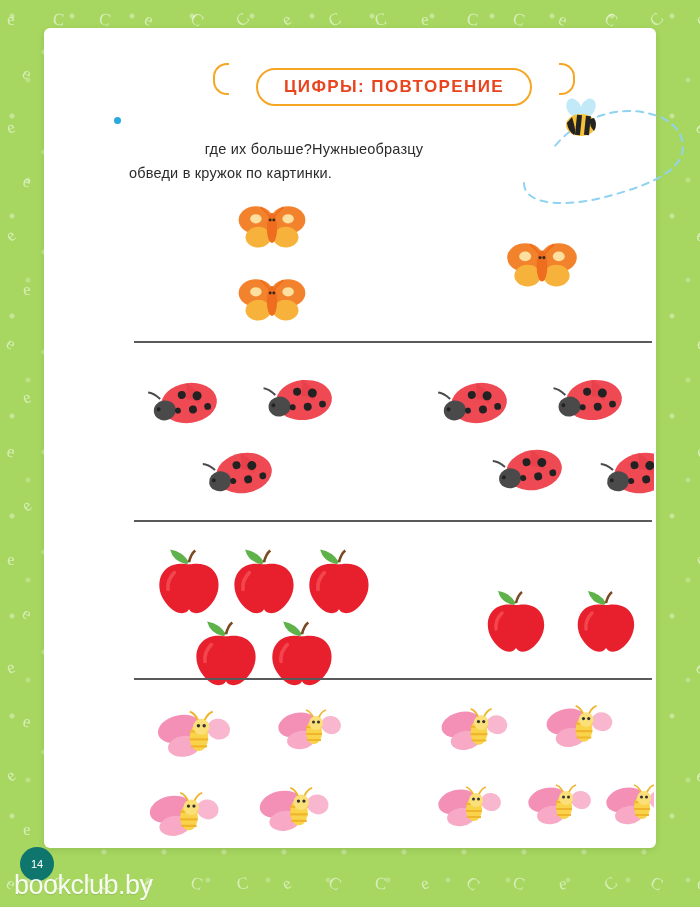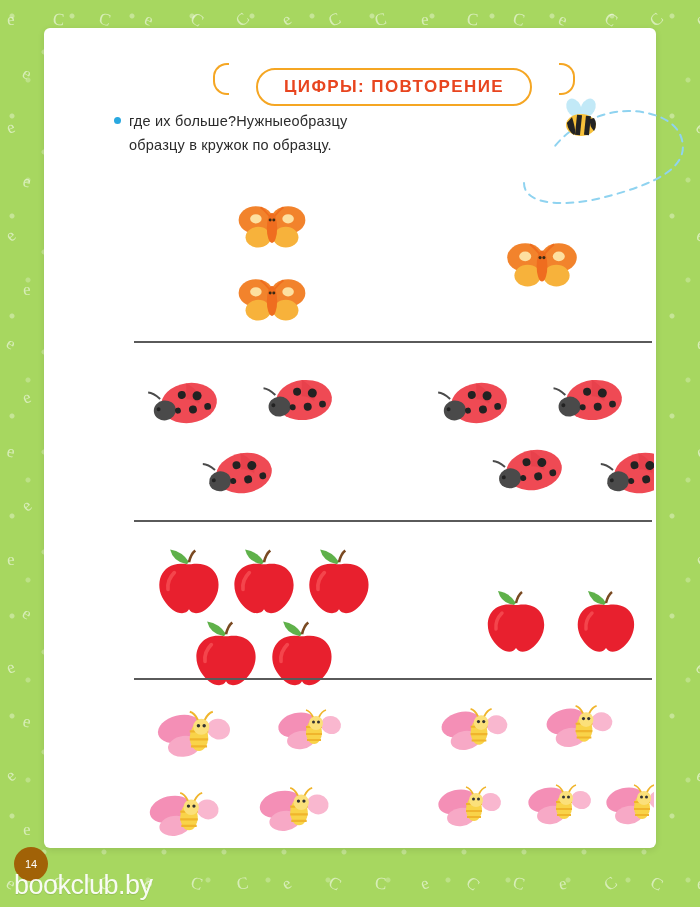--- a/index.html
+++ b/index.html
@@ -102,21 +102,22 @@
     left: -15px;
     top: 7px;
     width: 7px;
     height: 7px;
     border-radius: 50%;
     background: #29a8e0;
   }
   .instr-line { display: block; white-space: nowrap; }
   .instr-line.spread {
     display: flex;
-    justify-content: flex-start;
+    justify-content: center;
+    margin-top: 28px;
   }
 
   
   #bee-wrap {
     position: absolute;
     left: 470px;
     top: 60px;
     width: 180px;
     height: 120px;
   }
@@ -131,26 +132,26 @@
     position: absolute;
     left: 90px;
     width: 518px;
     height: 2px;
     background: #5a5a5a;
   }
 
   
   #page-number {
     position: absolute;
-    left: 14px;
+    left: 20px;
     bottom: 26px;
     width: 34px;
     height: 34px;
     border-radius: 50%;
-    background: #a16207;
+    background: #0f766e;
     color: #ffffff;
     font-size: 11px;
     display: flex;
     align-items: center;
     justify-content: center;
   }
 
   
   #watermark {
     position: absolute;
@@ -233,21 +234,21 @@
     </div>
   </div>
 
   <div id="instructions">
     <span id="bullet"></span>
     <span class="instr-line spread">
       <span>где их больше?</span>
       <span>Нужные</span>
       <span>образцу</span>
     </span>
-    <span class="instr-line">образцу в кружок по образцу.</span>
+    <span class="instr-line">обведи в кружок по картинки.</span>
   </div>
 
   <div id="bee-wrap">
     <svg width="180" height="120" viewBox="0 0 180 120">
       <path d="M10 95 C 10 120, 60 118, 95 108 C 140 96, 175 80, 168 52 C 162 26, 120 18, 92 26 C 64 34, 48 48, 38 62" fill="none" stroke="#8fd3f0" stroke-width="2" stroke-dasharray="7 6" stroke-linecap="round"></path>
       <g transform="translate(48,16)">
 
         <ellipse cx="12" cy="4" rx="7" ry="10" fill="#bfe8f7" opacity="0.95" transform="rotate(-28 12 4)"></ellipse>
         <ellipse cx="26" cy="4" rx="7" ry="10" fill="#bfe8f7" opacity="0.95" transform="rotate(28 26 4)"></ellipse>
 

